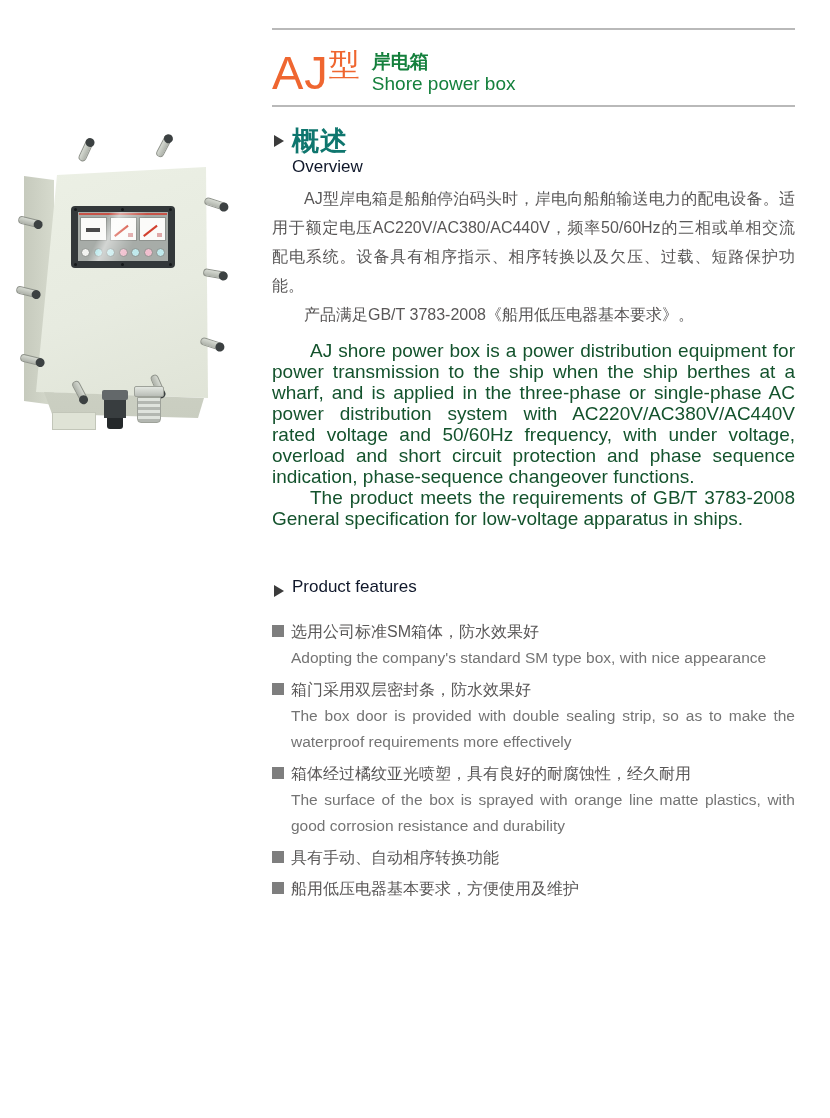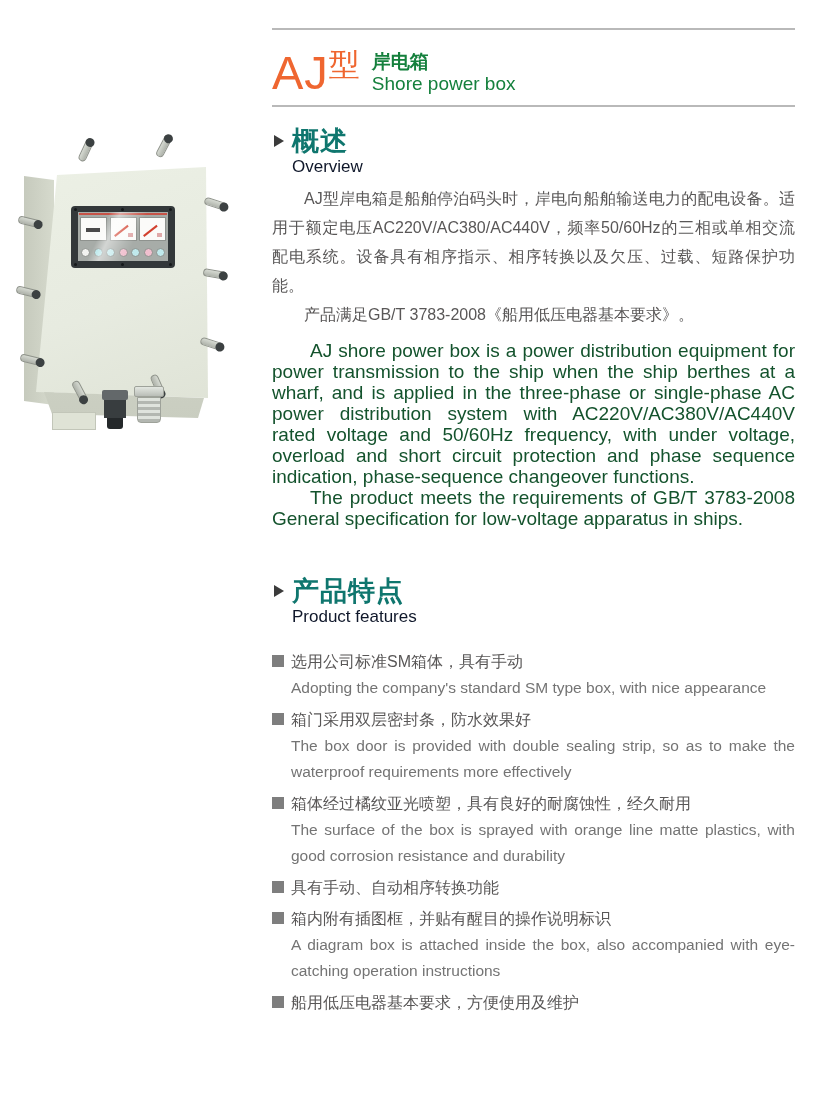--- a/index.html
+++ b/index.html
@@ -170,50 +170,45 @@
     </div>
 
     <p class="para-cn first">AJ型岸电箱是船舶停泊码头时，岸电向船舶输送电力的配电设备。适用于额定电压AC220V/AC380/AC440V，频率50/60Hz的三相或单相交流配电系统。设备具有相序指示、相序转换以及欠压、过载、短路保护功能。</p>
     <p class="para-cn">产品满足GB/T 3783-2008《船用低压电器基本要求》。</p>
     <p class="para-en first">AJ shore power box is a power distribution equipment for power transmission to the ship when the ship berthes at a wharf, and is applied in the three-phase or single-phase AC power distribution system with AC220V/AC380V/AC440V rated voltage and 50/60Hz frequency, with under voltage, overload and short circuit protection and phase sequence indication, phase-sequence changeover functions.</p>
     <p class="para-en">The product meets the requirements of GB/T 3783-2008 General specification for low-voltage apparatus in ships.</p>
 
     <div class="section-head" style="margin-top:47px;">
       <div class="tri-icon"></div>
       <div>
-        <div class="sec-cn">产品特点</div>
         <div class="sec-en">Product features</div>
       </div>
     </div>
 
     <div class="features-list">
 
       <div>
-        <div class="feat-cn"><span class="sq-icon"></span><span>选用公司标准SM箱体，具有手动</span></div>
+        <div class="feat-cn"><span class="sq-icon"></span><span>选用公司标准SM箱体，防水效果好</span></div>
         <div class="feat-en">Adopting the company's standard SM type box, with nice appearance</div>
       </div>
 
       <div>
         <div class="feat-cn"><span class="sq-icon"></span><span>箱门采用双层密封条，防水效果好</span></div>
         <div class="feat-en">The box door is provided with double sealing strip, so as to make the waterproof requirements more effectively</div>
       </div>
 
       <div>
         <div class="feat-cn"><span class="sq-icon"></span><span>箱体经过橘纹亚光喷塑，具有良好的耐腐蚀性，经久耐用</span></div>
         <div class="feat-en">The surface of the box is sprayed with orange line matte plastics, with good corrosion resistance and durability</div>
       </div>
 
       <div>
         <div class="feat-cn"><span class="sq-icon"></span><span>具有手动、自动相序转换功能</span></div>
       </div>
 
-      <div>
-        <div class="feat-cn"><span class="sq-icon"></span><span>箱内附有插图框，并贴有醒目的操作说明标识</span></div>
-        <div class="feat-en">A diagram box is attached inside the box, also accompanied with eye-catching operation instructions</div>
-      </div>
 
       <div>
         <div class="feat-cn"><span class="sq-icon"></span><span>船用低压电器基本要求，方便使用及维护</span></div>
       </div>
 
     </div>
   </div>
 </div>
 
 </body></html>

